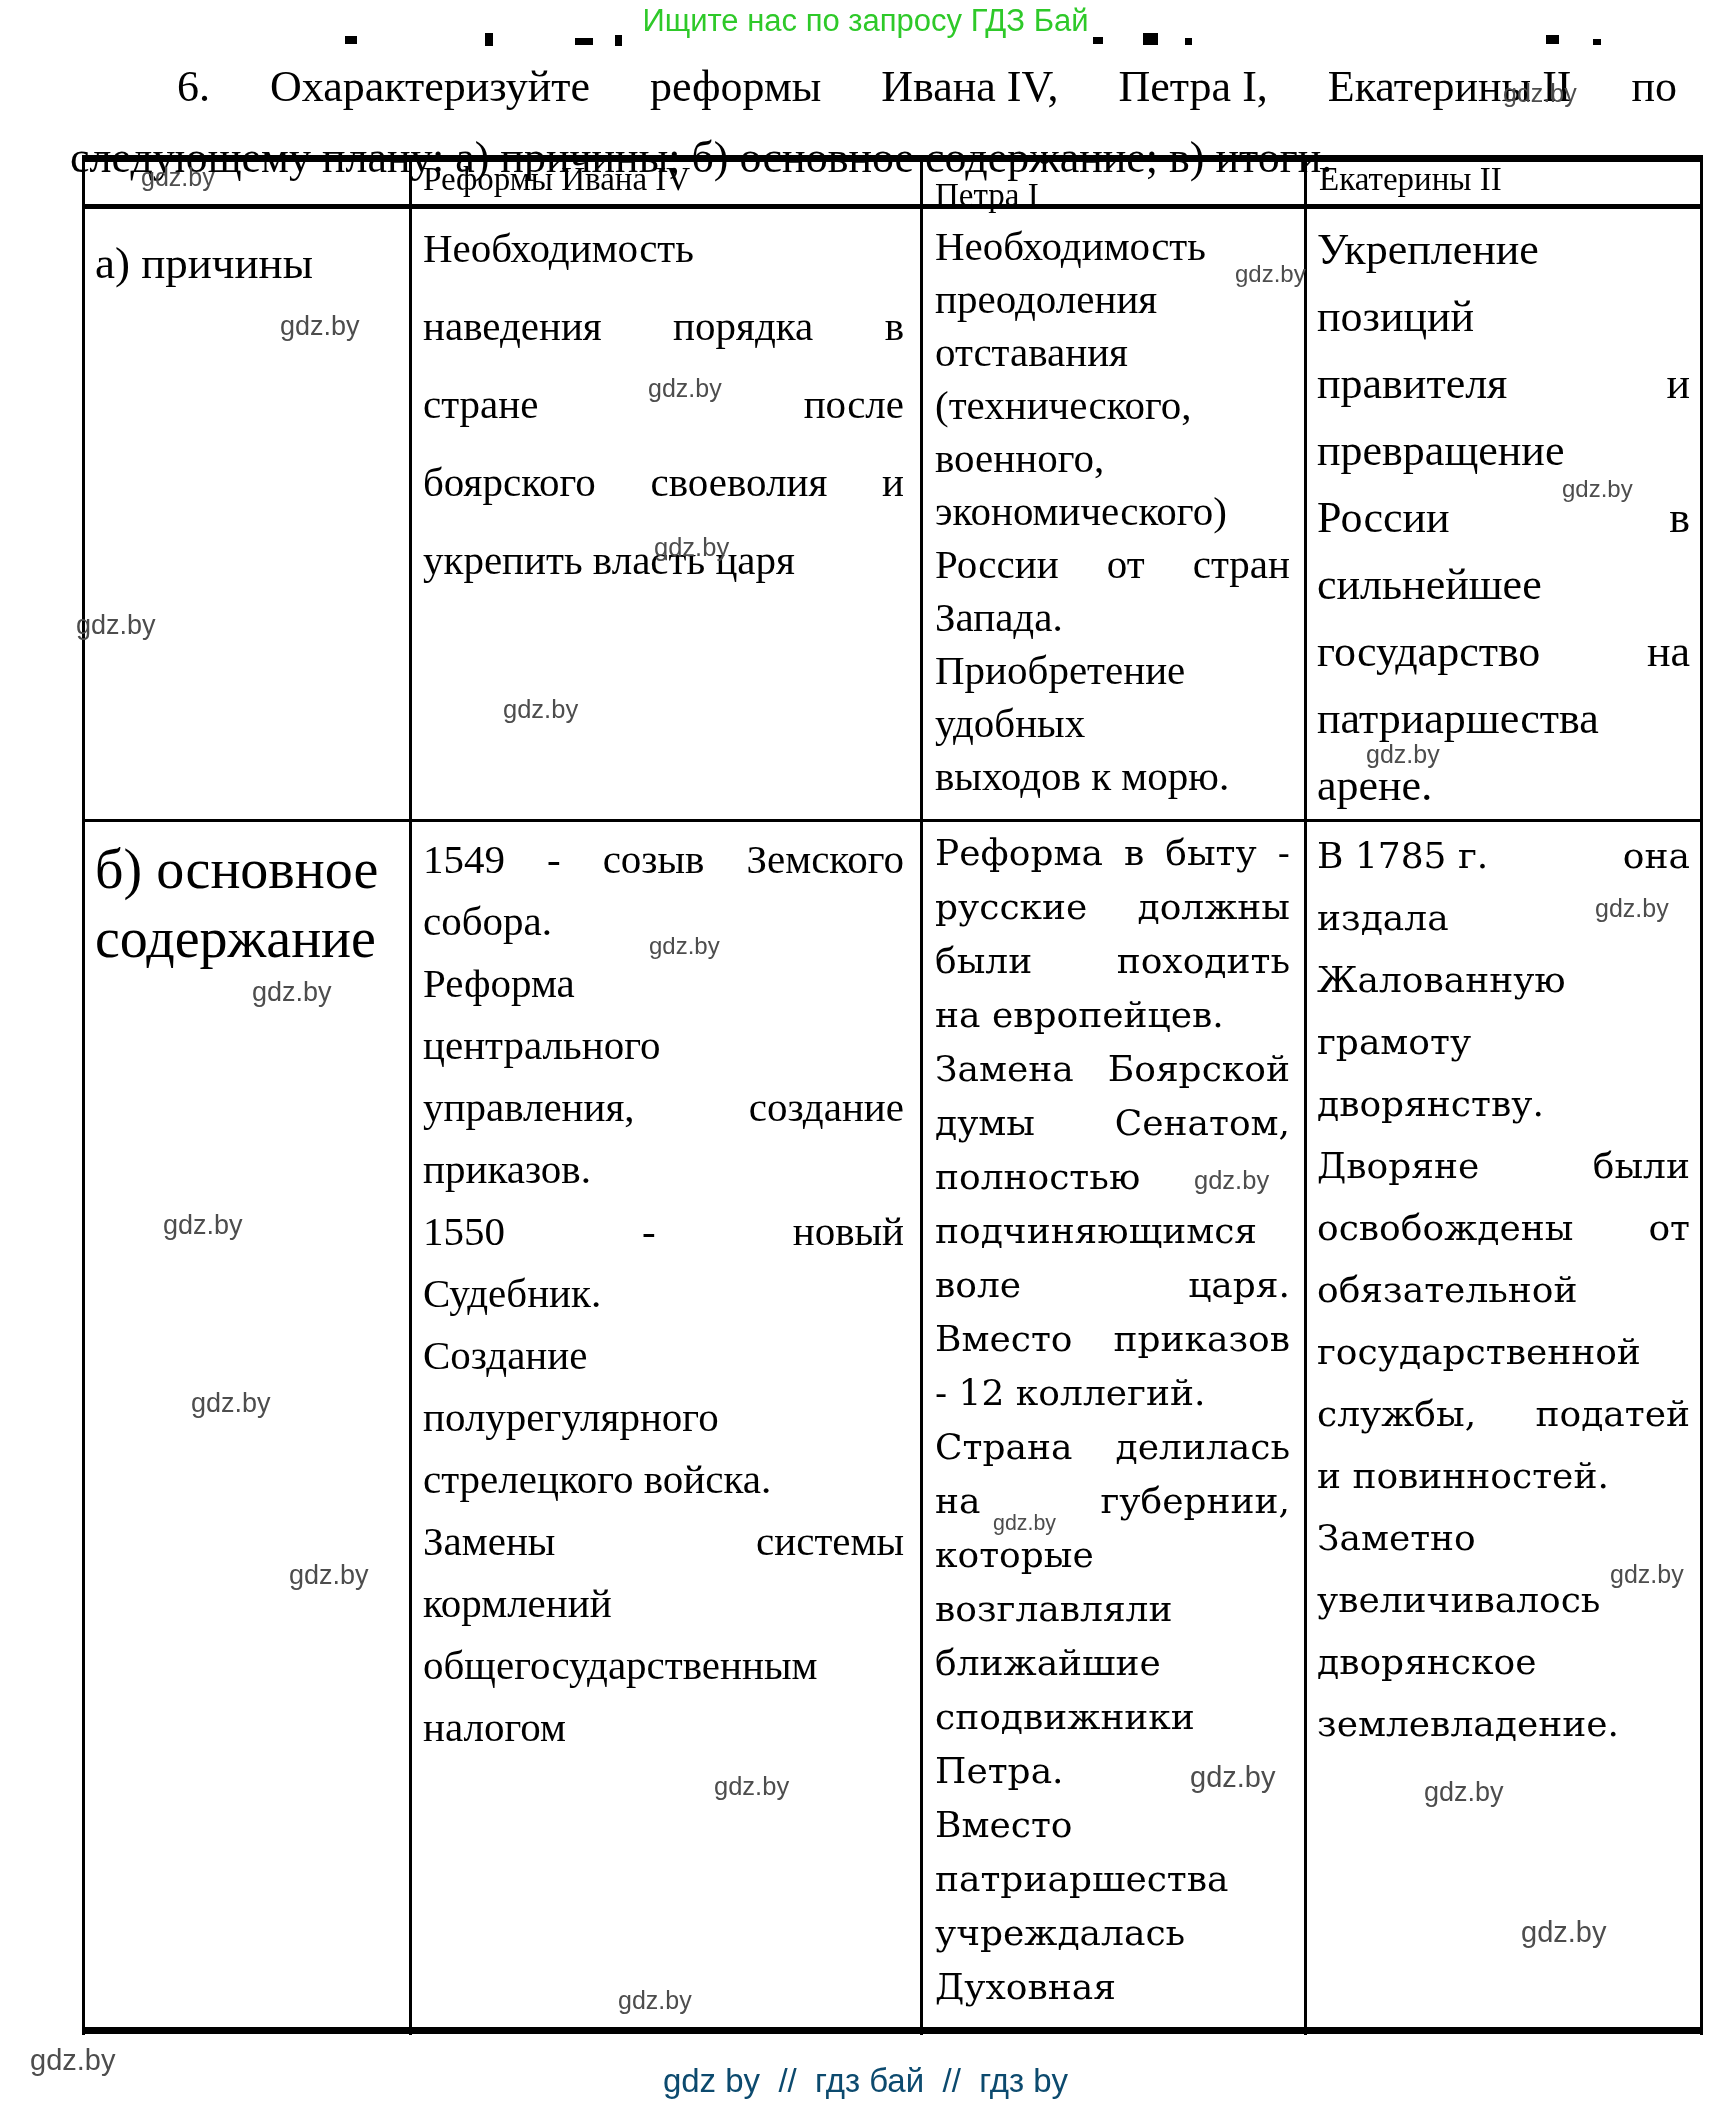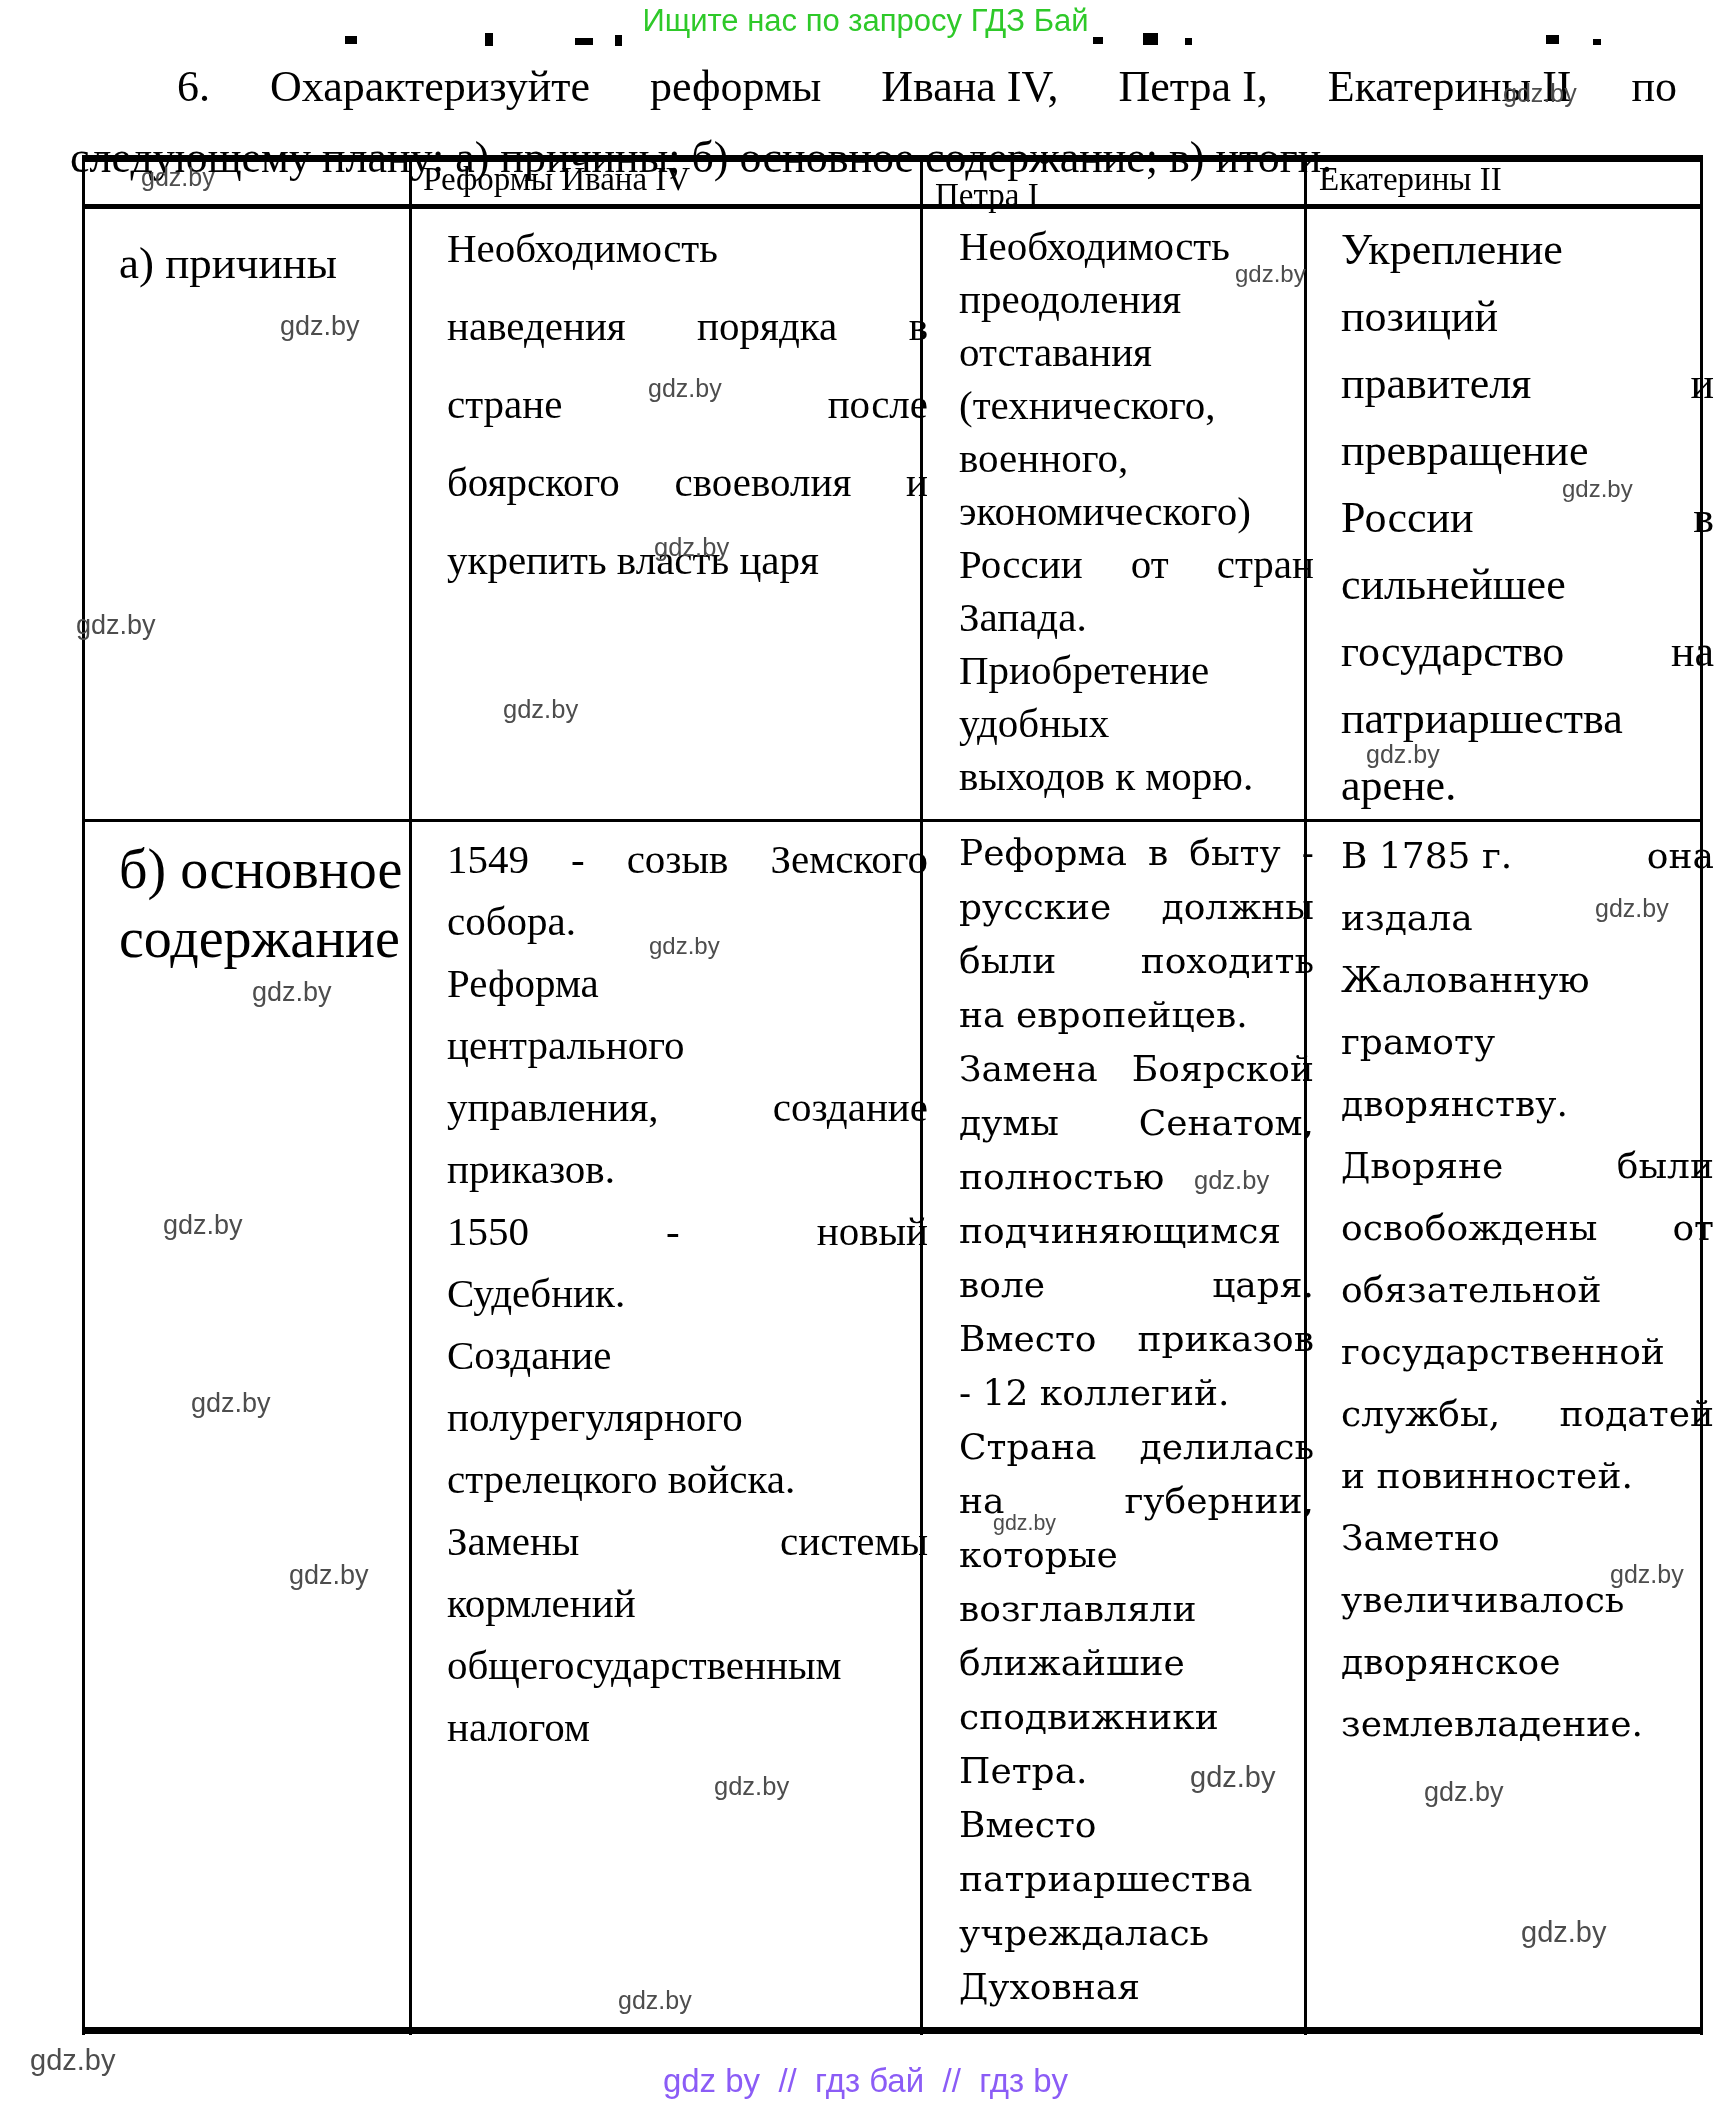--- a/index.html
+++ b/index.html
@@ -13,40 +13,40 @@
   }
   .frag { position:absolute; background:#000; }
   .q1 {
     position:absolute; left:177px; top:61px; width:1500px;
     font-size:44px; display:flex; justify-content:space-between; white-space:pre;
   }
   .q2 {
     position:absolute; left:70px; top:132px; font-size:44px; white-space:pre;
   }
   .hline, .vline { position:absolute; background:#000; }
-  .cell { position:absolute;margin-left:24px; }
+  .cell { position:absolute; }
   .ln { white-space:pre; }
   .jl { display:flex; justify-content:space-between; }
   .jl span { white-space:pre; }
   .th { position:absolute; top:161px; font-size:33px; white-space:pre; }
   .c-label-a { font-size:45px; } .c-label-a .ln { height:74px; }
   .c-ivan-a  { font-size:41px; } .c-ivan-a  .ln { height:78px; }
   .c-peter-a { font-size:41px; } .c-peter-a .ln { height:53px; }
   .c-kat-a   { font-size:44px; } .c-kat-a   .ln { height:67px; }
   .c-label-b { font-size:56px; } .c-label-b .ln { height:69px; }
   .c-ivan-b  { font-size:41px; } .c-ivan-b  .ln { height:62px; }
   .c-peter-b { font-size:36px; font-family:"DejaVu Serif", serif; } .c-peter-b .ln { height:54px; }
   .c-kat-b   { font-size:36px; font-family:"DejaVu Serif", serif; } .c-kat-b   .ln { height:62px; }
   .wm {
     position:absolute; color:#4d4d4d;
     font-family:"Liberation Sans", sans-serif; white-space:pre;
   }
   .footer {
     position:absolute; top:2062px; left:0; width:100%; text-align:center;
-    color:#8b5cf6; font:33px "Liberation Sans", sans-serif; white-space:pre;
+    color:#0c4a6e; font:33px "Liberation Sans", sans-serif; white-space:pre;
   }
 </style>
 </head>
 <body>
 
 <div id="page">
 
   <div class="promo">Ищите нас по запросу ГДЗ Бай</div>
 
   <div>

